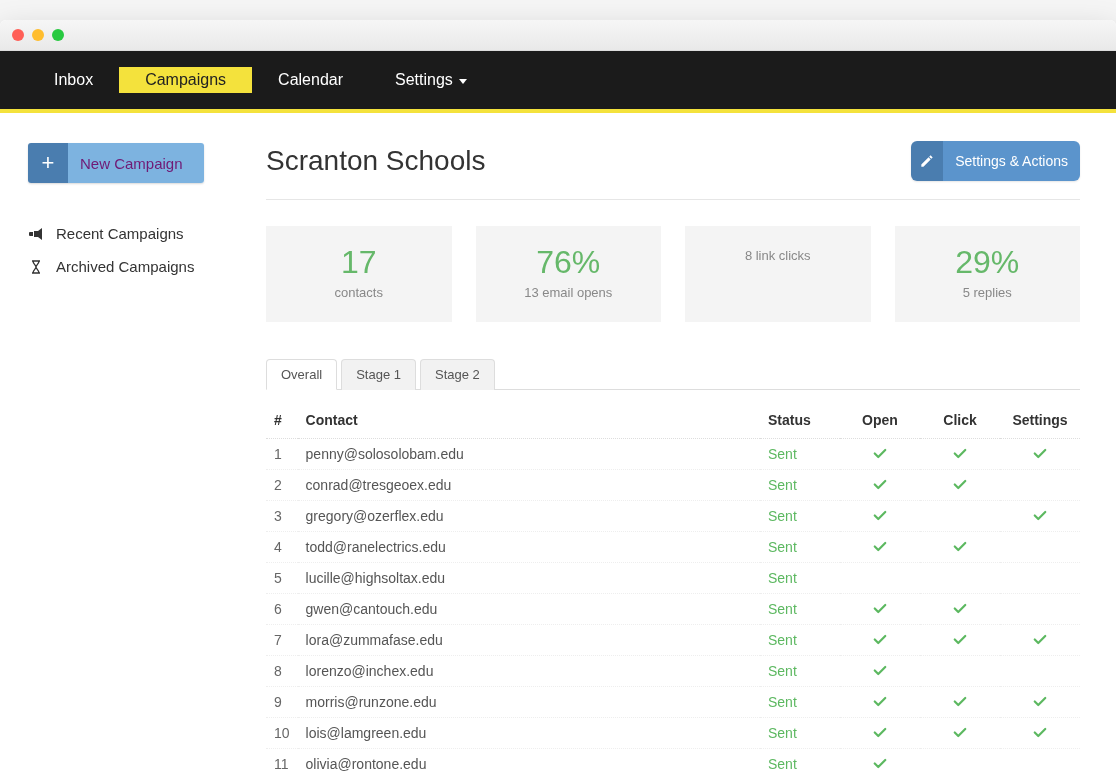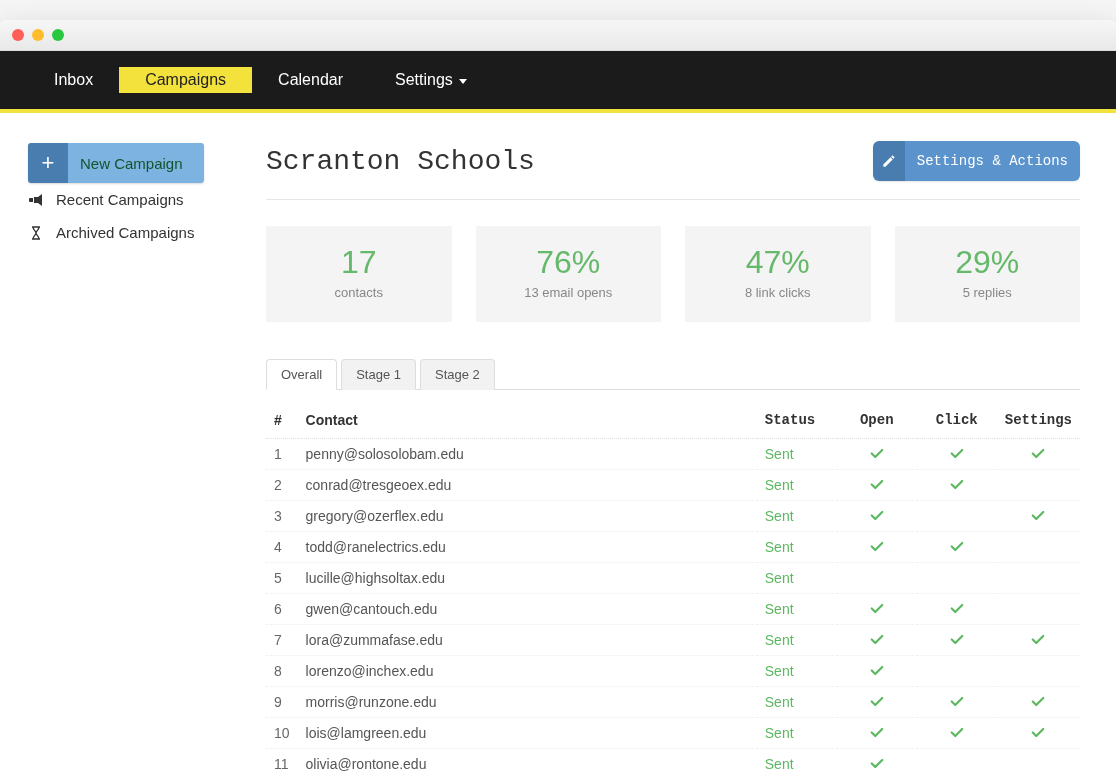--- a/index.html
+++ b/index.html
@@ -89,27 +89,28 @@
     background: #4a7daf;
     color: #fff;
     font-size: 22px;
     display: flex;
     align-items: center;
     justify-content: center;
   }
   .new-campaign .label {
     flex: 1;
     background: #7db3e0;
-    color: #14532d;
+    color: #701a75;
     font-size: 15px;
     display: flex;
     align-items: center;
     padding: 0 12px;
   }
   .side-links {
+    margin-top: 34px;
   }
   .side-link {
     display: flex;
     align-items: center;
     gap: 12px;
     color: #333;
     font-size: 15px;
     padding: 8px 0;
     cursor: pointer;
   }
@@ -121,21 +122,20 @@
     overflow: hidden;
     display: flex;
     flex-direction: column;
   }
   .main-header {
     display: flex;
     justify-content: space-between;
     align-items: center;
     padding-bottom: 18px;
     border-bottom: 1px solid #e6e6e6;
-    font-family: Liberation Mono, monospace;
   }
   .page-title {
     font-size: 28px;
     font-weight: 400;
     color: #333;
   }
   .settings-actions {
     display: flex;
     height: 40px;
     cursor: pointer;
@@ -211,21 +211,21 @@
     font-size: 14px;
   }
   table.contacts thead th {
     text-align: left;
     color: #333;
     font-weight: 700;
     padding: 10px 8px;
     border-bottom: 1px dotted #ddd;
     font-size: 14px;
   }
-  table.contacts thead th.center { text-align: center; font-family: Liberation Mono, monospace; }
+  table.contacts thead th.center { text-align: center; }
   table.contacts tbody td {
     padding: 7px 8px;
     border-bottom: 1px dotted #eee;
     color: #555;
   }
   table.contacts tbody td.num { color: #666; width: 28px; }
   table.contacts tbody td.status { width: 80px; text-align: left; }
   table.contacts tbody td.center { text-align: center; width: 80px; }
   .sent { color: #5cb860; }
   .check {
@@ -299,21 +299,20 @@
       <div class="stats" id="stats">
           <div class="stat">
             <div class="big">17</div>
             <div class="sub">contacts</div>
           </div>
           <div class="stat">
             <div class="big">76%</div>
             <div class="sub">13 email opens</div>
           </div>
           <div class="stat">
-            <div class="big">47%</div>
             <div class="sub">8 link clicks</div>
           </div>
           <div class="stat">
             <div class="big">29%</div>
             <div class="sub">5 replies</div>
           </div>
         </div>
 
       <div class="subtabs" id="subtabs">
           <div class="subtab active">Overall</div>

